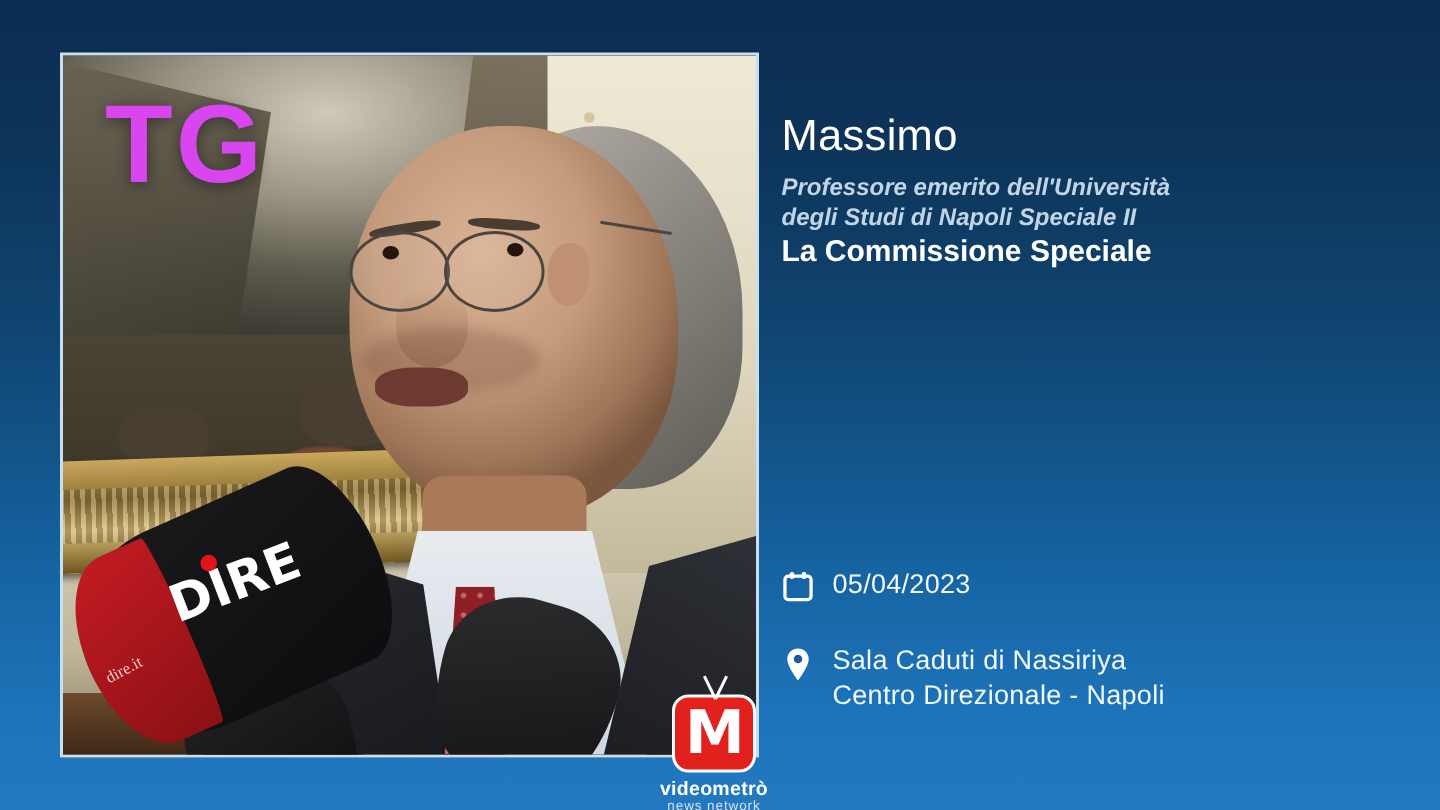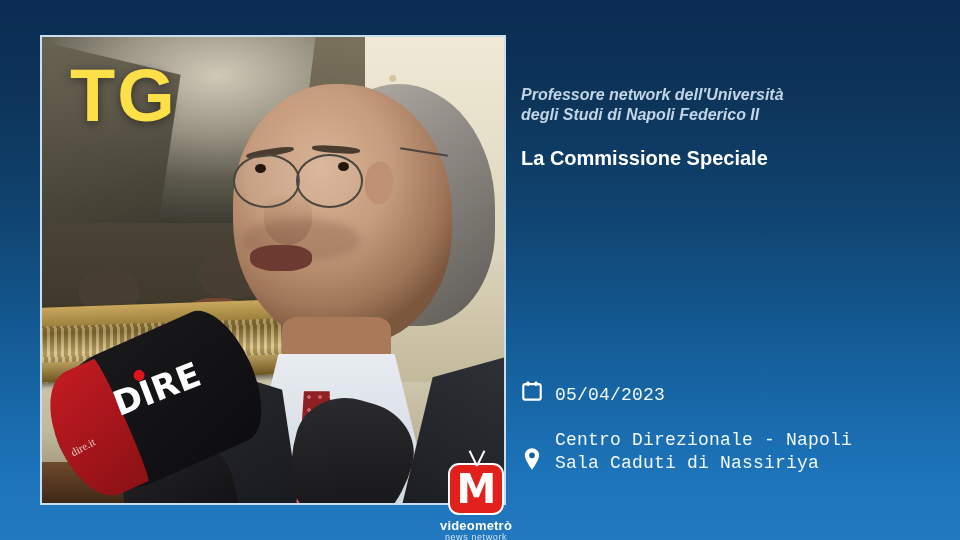--- a/index.html
+++ b/index.html
@@ -326,21 +326,21 @@
     transform: rotate(-14deg);
   }
 
   
   #tg-logo {
     position: absolute;
     left: 28px;
     top: 22px;
     font-size: 74px;
     font-weight: bold;
-    color: #fde047;
+    color: #d946ef;
     letter-spacing: 2px;
     line-height: 1;
     text-shadow: 0 2px 10px rgba(0,0,0,.45);
     font-family: "Liberation Sans", sans-serif;
   }
 
   
   #brand {
     position: absolute;
     left: 421px;
@@ -424,38 +424,37 @@
   }
   .role {
     margin-top: 9px;
     color: #c2d5e6;
     font-size: 16px;
     font-style: italic;
     font-weight: bold;
     line-height: 1.22;
   }
   .topic {
-    margin-top: 22px;
+    margin-top: 1px;
     color: #ffffff;
     font-size: 20px;
     font-weight: bold;
     line-height: 1.27;
   }
 
   #meta {
     position: absolute;
     left: 521px;
     top: 378px;
     width: 400px;
   }
   .meta-row {
     display: flex;
-    align-items: flex-end;
+    align-items: flex-start;
     margin-bottom: 22px;
-    font-family: Liberation Mono, monospace;
   }
   .meta-ico {
     width: 34px;
     flex: 0 0 34px;
     padding-top: 2px;
   }
   .meta-txt {
     color: #f2f7fb;
     font-size: 18px;
     line-height: 1.3;
@@ -536,23 +535,24 @@
       <i class="b"></i>
     </div>
     <div class="brand-tv">
       <span class="brand-m">M</span>
     </div>
     <div class="brand-name">videometrò</div>
     <div class="brand-sub">news network</div>
   </div>
 
   <div id="info">
+    <div class="first-name">Massimo</div>
     <div class="role">
-      <span>Professore network dell'Università</span><br>
-      <span>degli Studi di Napoli Federico II</span>
+      <span>Professore emerito dell'Università</span><br>
+      <span>degli Studi di Napoli Speciale II</span>
     </div>
     <div class="topic">
       <span>La Commissione Speciale</span><br>
       <br>
     </div>
   </div>
 
   <div id="meta">
 
     <div class="meta-row">
@@ -567,20 +567,20 @@
     </div>
 
     <div class="meta-row">
       <div class="meta-ico">
         <svg width="22" height="24" viewBox="0 0 24 26" aria-hidden="true">
           <path d="M12 1.4c-4.3 0-7.8 3.4-7.8 7.6 0 5.6 7.8 15.6 7.8 15.6s7.8-10 7.8-15.6c0-4.2-3.5-7.6-7.8-7.6z" fill="#ffffff"></path>
           <circle cx="12" cy="9" r="3.1" fill="#1a5e99"></circle>
         </svg>
       </div>
       <div class="meta-txt">
+        <span class="l2">Sala Caduti di Nassiriya</span>
         <span class="l2">Centro Direzionale - Napoli</span>
-        <span class="l2">Sala Caduti di Nassiriya</span>
       </div>
     </div>
 
   </div>
 
 </div>
 
 </body></html>

